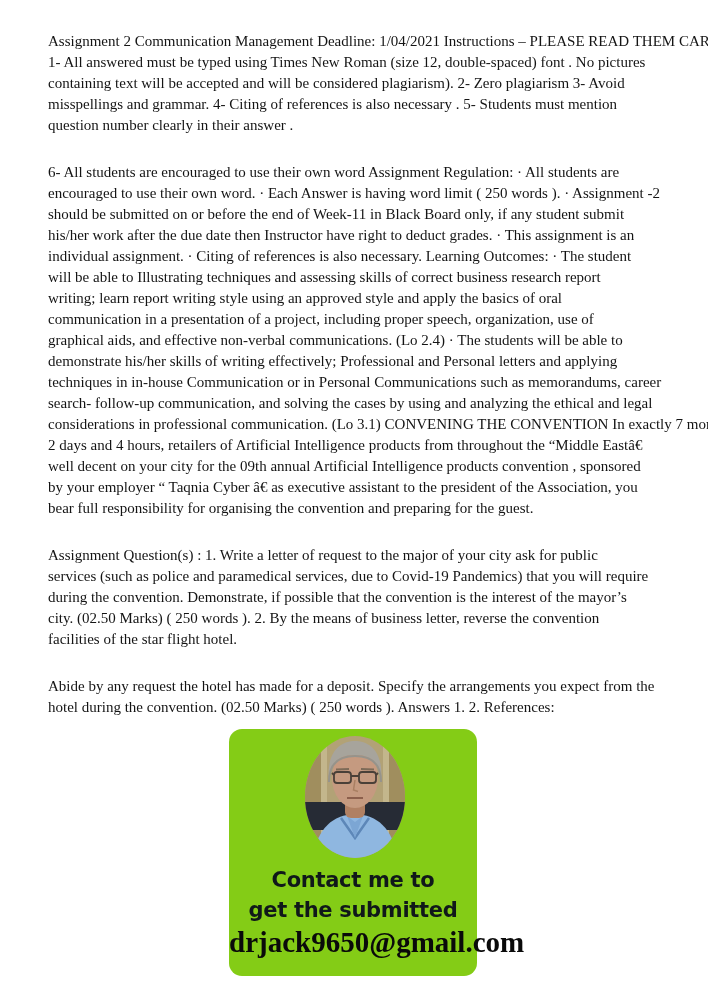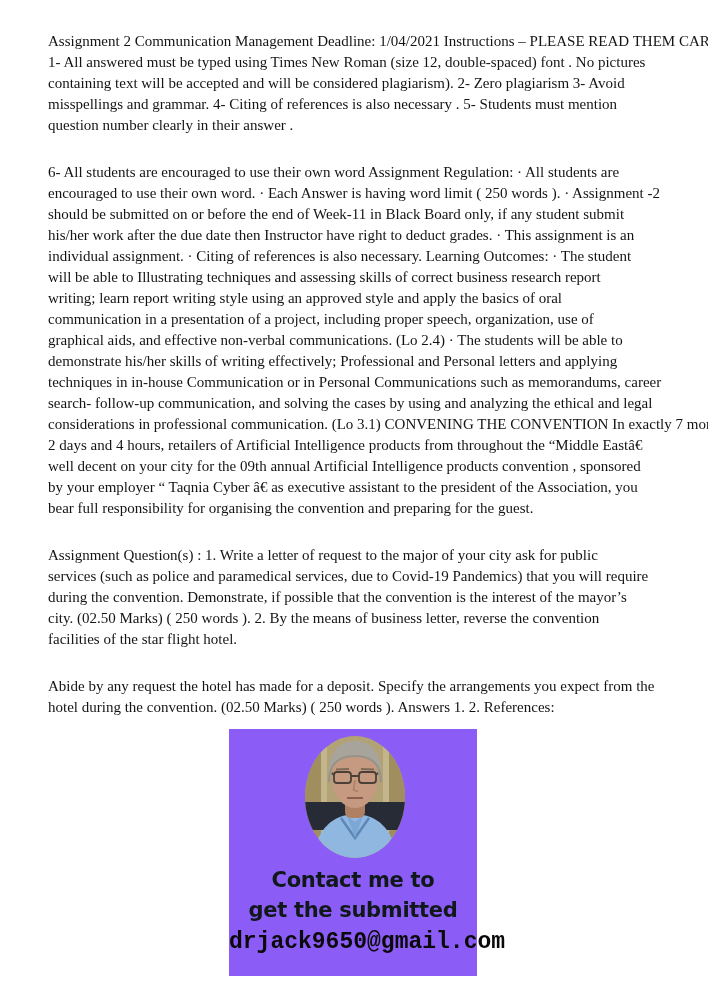--- a/index.html
+++ b/index.html
@@ -50,23 +50,23 @@
   }
   .card-line {
     font-family: "DejaVu Sans", sans-serif;
     font-weight: 700;
     font-size: 21px;
     line-height: 30px;
     letter-spacing: -0.3px;
     color: #10181a;
   }
   .card-email {
-    font-family: Liberation Mono, monospace;
+    font-family: Liberation Serif, serif;
     font-weight: 700;
-    font-size: 23px;
+    font-size: 29px;
     line-height: 34px;
     color: #0a0a0a;
   }
 </style>
 </head>
 <body>
 
 <div class="doc-text">
   <p class="para">Assignment 2 Communication Management Deadline: 1/04/2021 Instructions – PLEASE READ THEM CAREFULLY
 1- All answered must be typed using Times New Roman (size 12, double-spaced) font . No pictures
@@ -92,21 +92,21 @@
 bear full responsibility for organising the convention and preparing for the guest.</p>
   <p class="para">Assignment Question(s) : 1. Write a letter of request to the major of your city ask for public
 services (such as police and paramedical services, due to Covid-19 Pandemics) that you will require
 during the convention. Demonstrate, if possible that the convention is the interest of the mayor’s
 city. (02.50 Marks) ( 250 words ). 2. By the means of business letter, reverse the convention
 facilities of the star flight hotel.</p>
   <p class="para">Abide by any request the hotel has made for a deposit. Specify the arrangements you expect from the
 hotel during the convention. (02.50 Marks) ( 250 words ). Answers 1. 2. References:</p>
 </div>
 
-<div class="contact-card" style="background: #8b5cf6;">
+<div class="contact-card" style="background: #84cc16; border-radius: 13px;">
   <div class="portrait">
     <svg viewBox="0 0 100 122" xmlns="http://www.w3.org/2000/svg">
       <defs>
         <clipPath id="ovalClip">
             <ellipse cx="50" cy="61" rx="50" ry="61"></ellipse>
           </clipPath>
       </defs>
       <g clip-path="url(#ovalClip)">
         <rect x="0" y="0" width="100" height="122" fill="#b2a276"></rect>
         <rect x="0" y="0" width="16" height="122" fill="#a08e5e"></rect>

